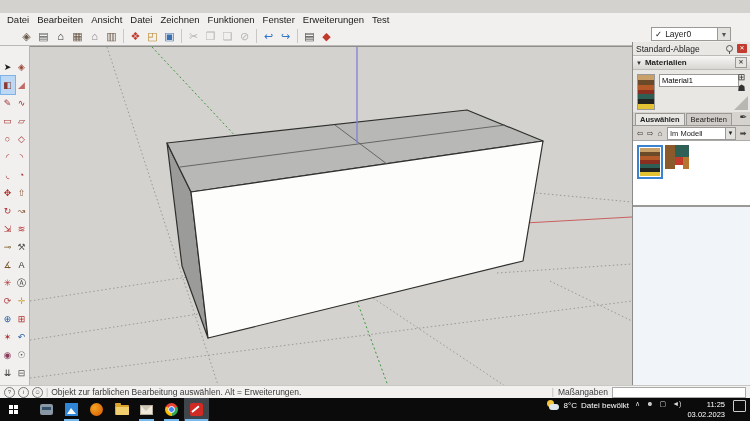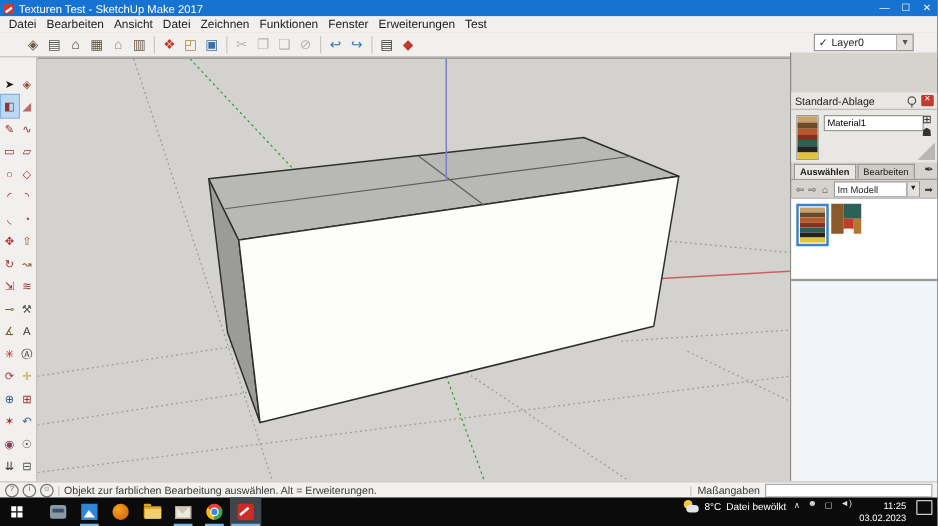--- a/index.html
+++ b/index.html
@@ -28,21 +28,21 @@
   .palette{position:absolute;left:0;top:46px;width:30px;height:339px;background:#f1f0ee;
     border-right:1px solid #b5b4b2;box-sizing:border-box;display:grid;
     grid-template-columns:14px 14px;justify-content:center;align-content:start;padding-top:12px;}
   .tool{height:18px;text-align:center;font-size:9px;line-height:18px;cursor:default;}
   .tool.sel{background:#bcd8f5;outline:1px solid #7fb2e5;}
   
   .viewport{position:absolute;left:30px;top:46px;width:602px;height:339px;background:#d3d2ce;border-top:1px solid #8f8e8b;box-sizing:border-box;}
   
   .tray{position:absolute;left:632px;top:42px;width:118px;height:343px;background:#d6d3ce;
     border-left:1px solid #8a8a88;box-sizing:border-box;font-size:8px;color:#222;}
-  .tray-header{height:13px;background:#e9e7e4;display:flex;align-items:center;padding:0 3px;border-bottom:1px solid #bdbcb9;margin-top:32px;}
+  .tray-header{height:13px;background:#e9e7e4;display:flex;align-items:center;padding:0 3px;border-bottom:1px solid #bdbcb9;}
   .tray-title{font-size:8.5px;}
   .pin{width:5px;height:5px;border:1px solid #555;border-radius:50%;margin-left:auto;margin-right:4px;position:relative;}
   .pin:after{content:"";position:absolute;left:2px;top:5px;width:1px;height:3px;background:#555;}
   .btn-close-red{width:10px;height:9px;background:#c23b2e;color:#fff;font-size:6px;line-height:9px;text-align:center;border-radius:1px;}
   .mat-header{height:13px;background:linear-gradient(#f6f5f3,#d9d7d3);display:flex;align-items:center;padding:0 3px;border-bottom:1px solid #bdbcb9;font-weight:bold;}
   .mat-arrow{font-size:6px;margin-right:3px;color:#333;}
   .btn-close-gray{margin-left:auto;width:10px;height:9px;background:#e7e5e2;border:1px solid #9a9996;color:#444;font-size:6px;line-height:8px;text-align:center;}
   .mat-preview{position:relative;height:42px;background:#e9e7e4;}
   .preview-thumb{position:absolute;left:4px;top:4px;width:16px;height:34px;background:#fff;border:1px solid #999;display:flex;flex-direction:column;}
   .stripe{flex:1;}
@@ -110,29 +110,20 @@
   .weather-icon:after{content:"";position:absolute;left:3px;top:4px;width:10px;height:6px;border-radius:4px;background:#dfe5ea;}
   .sys-ic{font-size:7px;color:#ddd;padding:0 1px;}
   .clock{text-align:right;font-size:7.5px;line-height:1.25;}
   .notif{width:11px;height:10px;border:1px solid #ccc;border-radius:1px;margin-left:3px;}
 </style>
 </head>
 <body>
 
 <div class="screen">
 
-  <div class="titlebar">
-    <span class="su-logo"></span>
-    <span>Texturen Test - SketchUp Make 2017</span>
-    <span class="win-ctrls">
-      <span>—</span>
-      <span>☐</span>
-      <span>✕</span>
-    </span>
-  </div>
 
   <div class="menubar" id="menubar">
       <span class="menu-item">Datei</span>
       <span class="menu-item">Bearbeiten</span>
       <span class="menu-item">Ansicht</span>
       <span class="menu-item">Datei</span>
       <span class="menu-item">Zeichnen</span>
       <span class="menu-item">Funktionen</span>
       <span class="menu-item">Fenster</span>
       <span class="menu-item">Erweiterungen</span>
@@ -237,20 +228,25 @@
       <line x1="327" y1="0" x2="327" y2="96" stroke="#8080d8" stroke-width="1.3"></line>
     </svg>
   </div>
 
   <div class="tray">
     <div class="tray-header">
       <span class="tray-title">Standard-Ablage</span>
       <span class="pin"></span>
       <span class="btn-close-red">✕</span>
     </div>
+    <div class="mat-header">
+      <span class="mat-arrow">▼</span>
+      <span>Materialien</span>
+      <span class="btn-close-gray">✕</span>
+    </div>
     <div class="mat-preview">
       <div class="preview-thumb" id="preview-thumb">
           <div class="stripe" style="background: rgb(201, 160, 106);"></div>
           <div class="stripe" style="background: rgb(107, 74, 42);"></div>
           <div class="stripe" style="background: rgb(179, 90, 40);"></div>
           <div class="stripe" style="background: rgb(138, 47, 32);"></div>
           <div class="stripe" style="background: rgb(46, 95, 85);"></div>
           <div class="stripe" style="background: rgb(35, 35, 31);"></div>
           <div class="stripe" style="background: rgb(227, 194, 52);"></div>
         </div>

